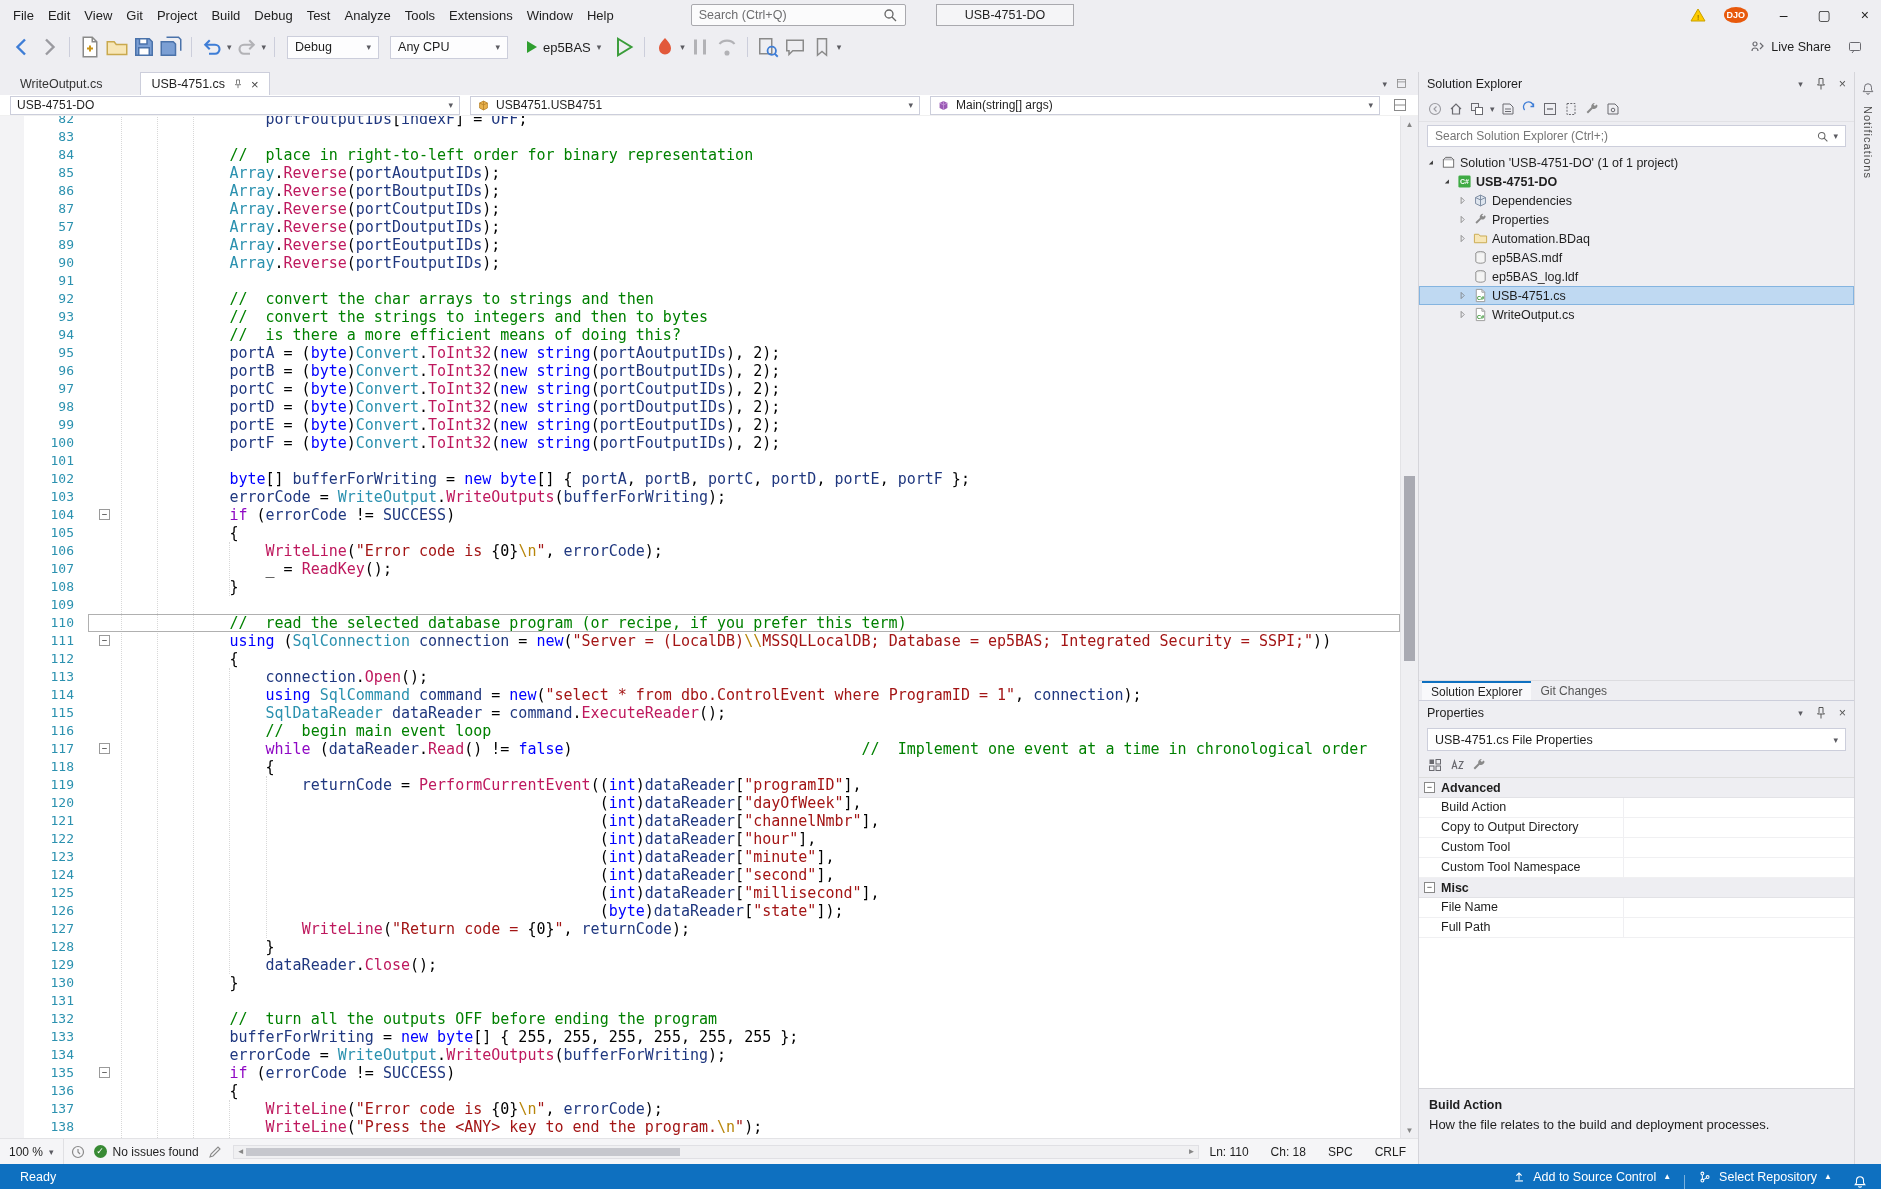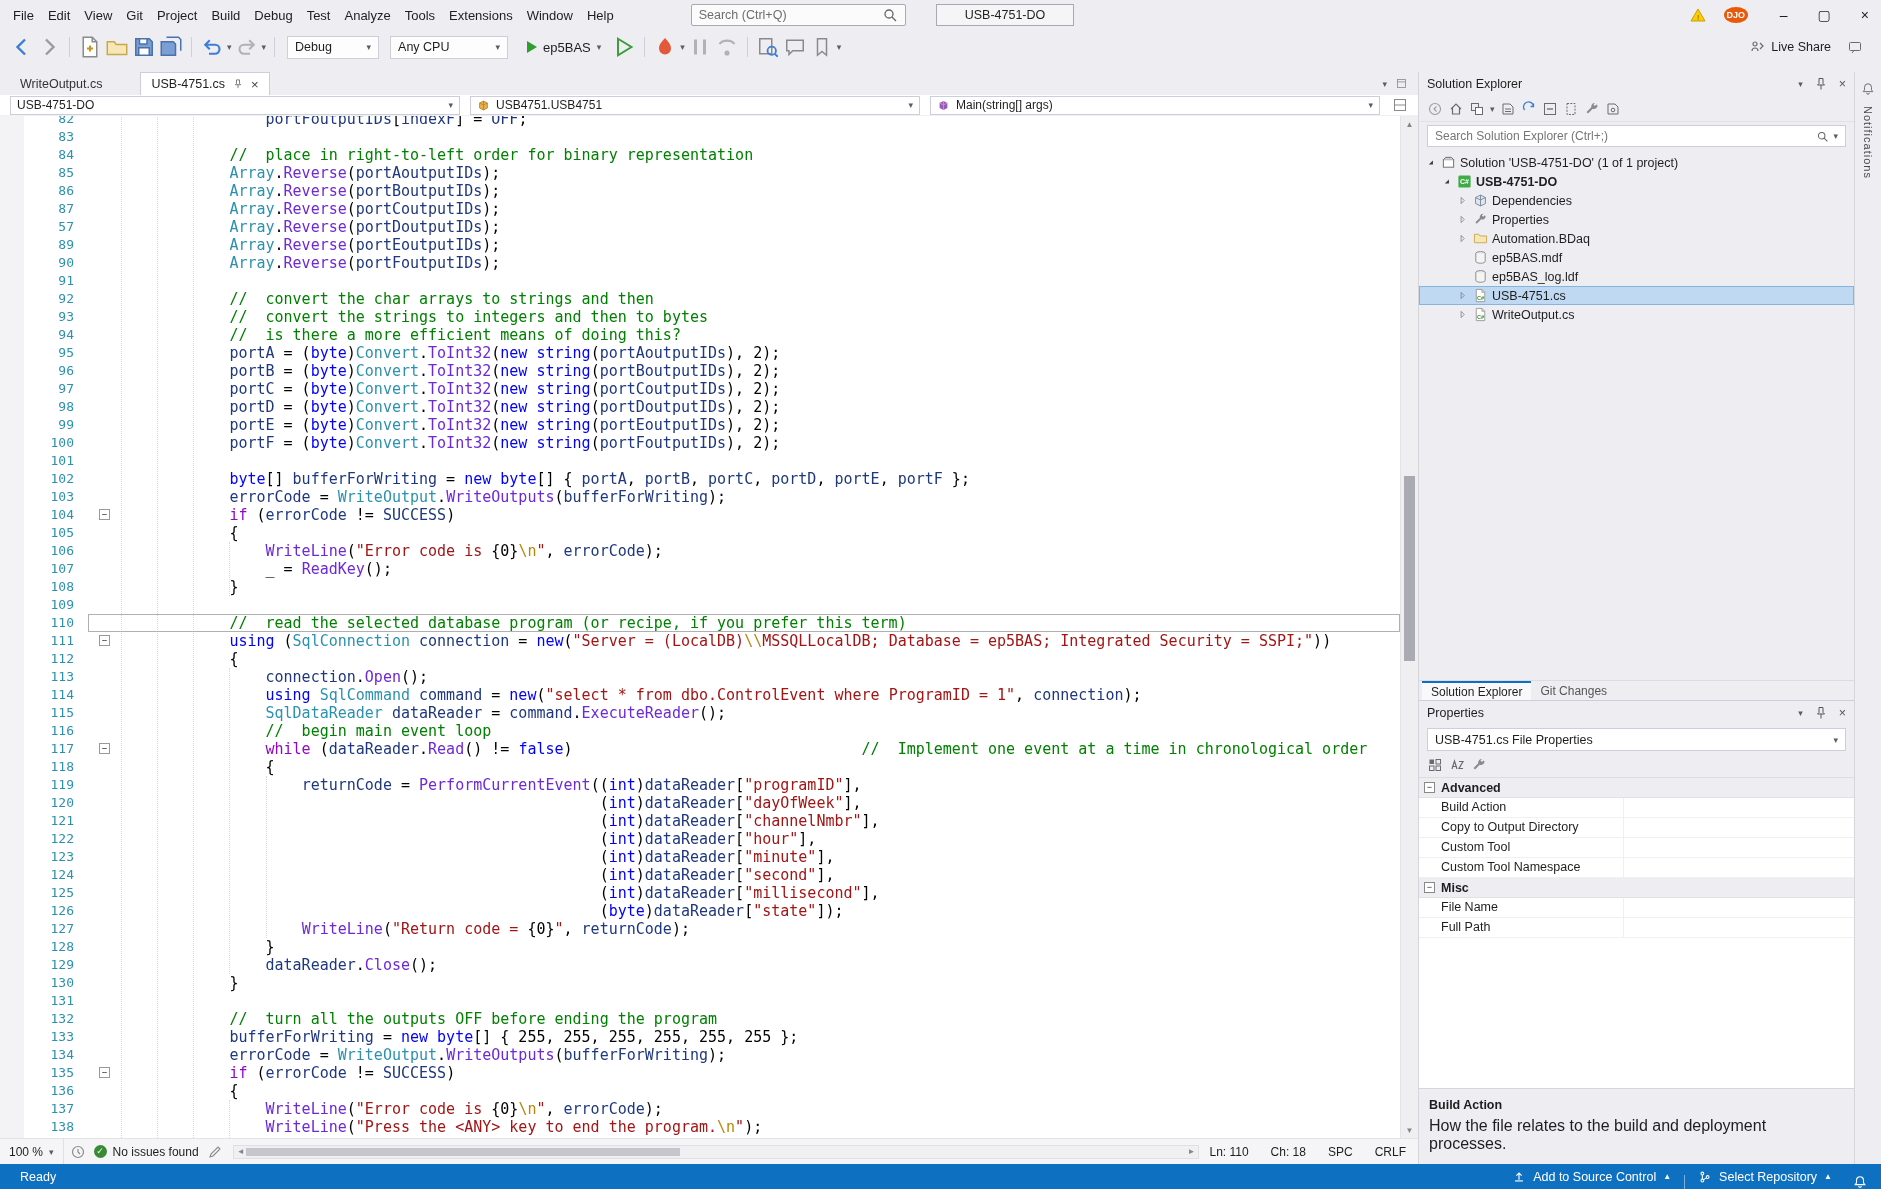--- a/index.html
+++ b/index.html
@@ -62,21 +62,21 @@
   .rowbody { flex:1; white-space:pre; position:relative; }
   .crow.current .rowbody { outline:1px solid #B0B0B0; outline-offset:-1px; }
   .fold { display:inline-block; width:33px; text-align:center; vertical-align:top; }
   .foldbox { display:inline-block; width:11px; height:11px; border:1px solid #9A9A9A; background:#fff; font-size:9px; line-height:9px; text-align:center; color:#333; margin-top:3px; vertical-align:top; }
   .p  { color:#000000; }
   .k  { color:#0000FF; }
   .c  { color:#8F08C4; }
   .s  { color:#A31515; }
   .e  { color:#B8860B; }
   .t  { color:#2B91AF; }
-  .m  { color:#6d28d9; }
+  .m  { color:#be185d; }
   .v  { color:#1F377F; }
   .cm { color:#008000; }
 
   
   .vscroll { width:18px; flex:none; background:#EFEFF2; border-left:1px solid #E3E3E6; position:relative; }
   .sb-arrow { height:16px; display:flex; align-items:center; justify-content:center; font-size:8px; color:#868686; }
   .sb-arrow.bottom { position:absolute; bottom:0; left:0; right:0; }
   .vthumb { position:absolute; left:3px; right:3px; top:360px; height:185px; background:#A9AAB2; }
 
   
@@ -113,21 +113,21 @@
   .pgrid { background:#FFF; border-top:1px solid #DDD; font-size:12.5px; flex:none; }
   .pcat { display:flex; align-items:center; height:20px; background:#EEEEF2; font-weight:bold; gap:6px; padding-left:5px; border-bottom:1px solid #E2E2E6; }
   .catbox { display:inline-block; width:11px; height:11px; border:1px solid #888; background:#fff; font-size:9px; line-height:9px; text-align:center; font-weight:normal; }
   .prow { display:flex; height:20px; line-height:19px; border-bottom:1px solid #F0F0F2; background:#FFF; }
   .plabel { width:205px; flex:none; padding-left:22px; border-right:1px solid #EFEFF2; overflow:hidden; white-space:nowrap; }
   .pvalue { flex:1; padding-left:7px; overflow:hidden; white-space:nowrap;margin-top:40px; }
   .prow.readonly .pvalue { color:#6D6D6D; }
   .pfill { flex:1; background:#FFF; }
   .pdesc { height:76px; padding:9px 10px; background:#EEEEF2; border-top:1px solid #D5D5DA; flex:none; }
   .pdesc .dtitle { font-weight:bold; font-size:12.5px; }
-  .pdesc .dtext { font-size:16px; margin-top:5px; color:#1e1e1e; }
+  .pdesc .dtext { font-size:13px; margin-top:5px; color:#1e1e1e; }
 
   
   .right-strip { width:27px; flex:none; background:#EEEEF2; border-left:1px solid #D5D5DA; display:flex; flex-direction:column; align-items:center; padding-top:10px; gap:10px; }
   .vlabel { writing-mode:vertical-rl; font-size:11px; color:#4b4b4b; letter-spacing:1px; }
 
   
   .taskbar { height:25px; background:#0E70C0; display:flex; align-items:center; color:#FFF; font-size:12.5px; flex:none; }
   .ready { padding-left:20px; }
   .tb-right { margin-left:auto; display:flex; align-items:flex-end; height:100%; }
   .tb-item { display:flex; align-items:center; gap:7px; padding:0 13px; height:100%; }

